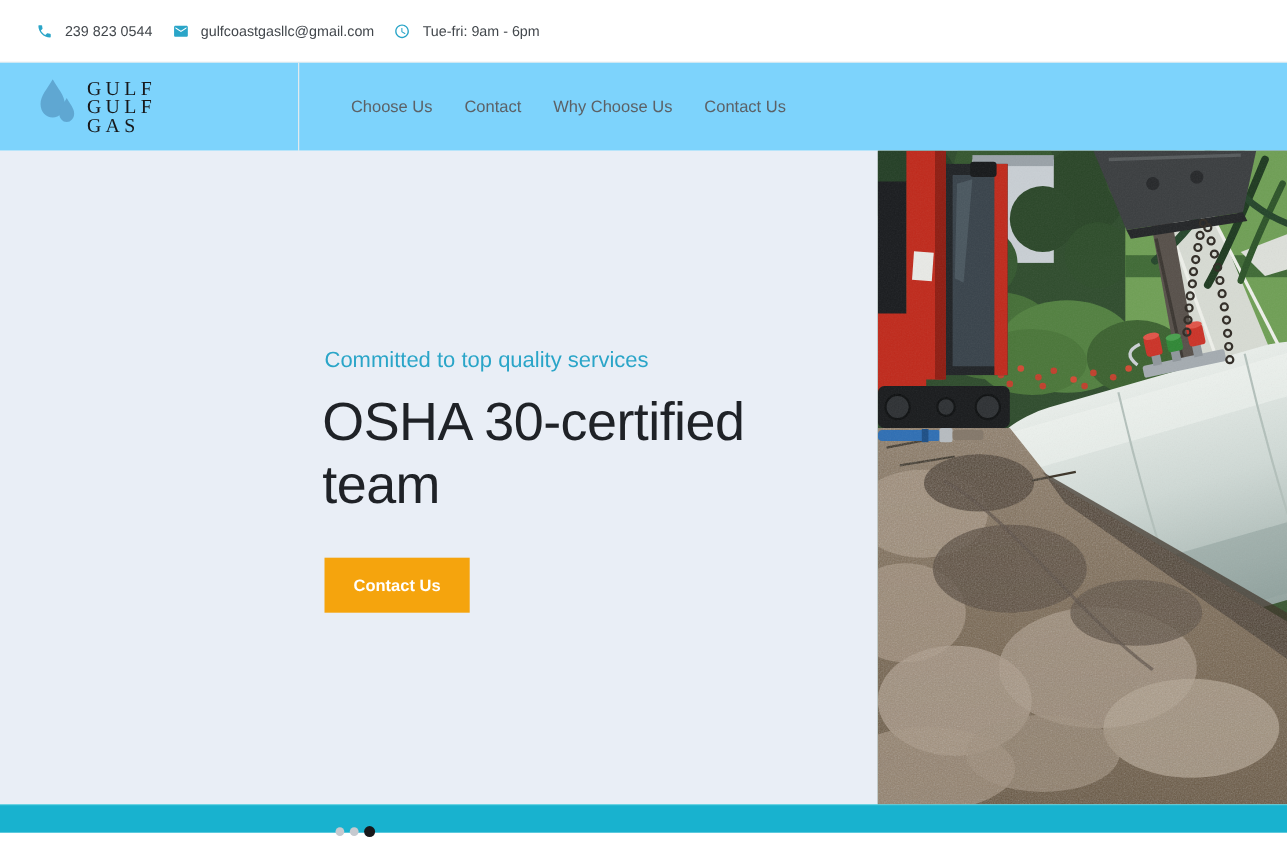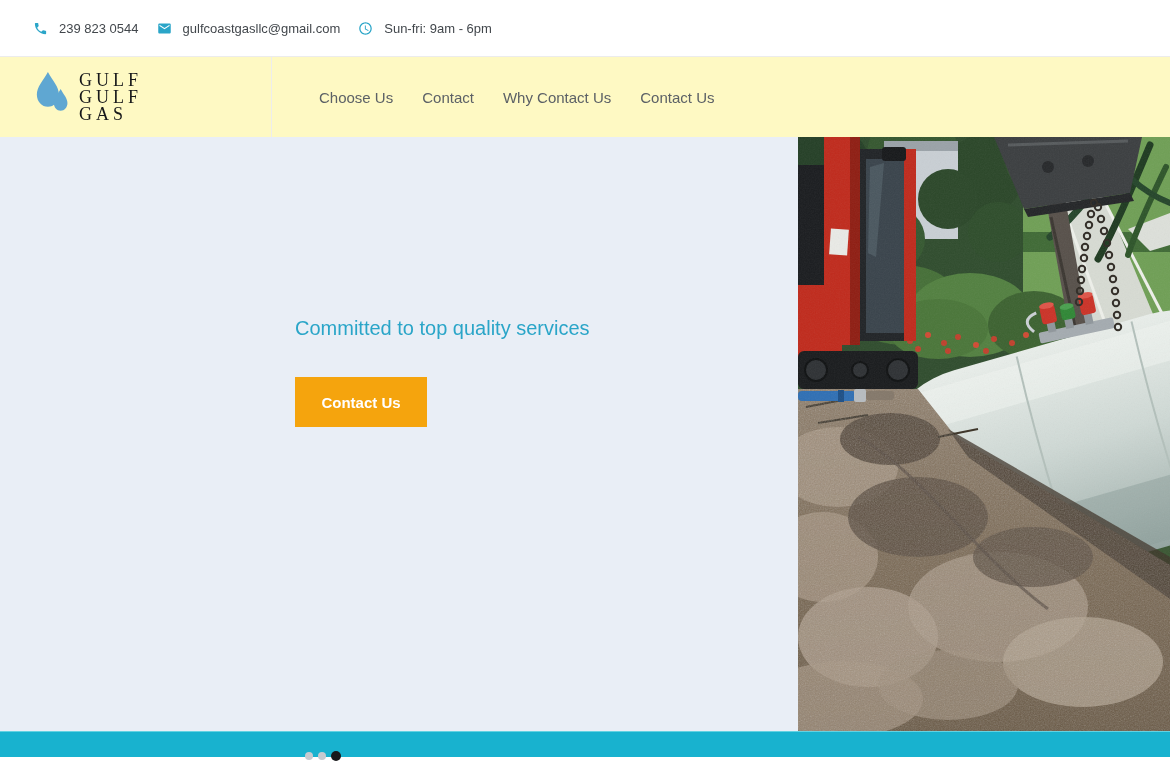--- a/index.html
+++ b/index.html
@@ -13,21 +13,21 @@
     height:57px;box-sizing:border-box;border-bottom:1px solid #ececec;
     display:flex;align-items:center;padding:0 33px;background:#fff;
   }
   .topbar-item{
     display:flex;gap:11px;margin-right:18px;
     font-size:13px;color:#42474c;text-decoration:none;
   }
   .topbar-item .ico{width:15px;height:15px;display:inline-flex;flex:0 0 auto;}
   .topbar-item .ico svg{width:100%;height:100%;}
   
-  .header{height:80px;background:#fef9c3;display:flex;align-items:stretch;}
+  .header{height:80px;background:#7dd3fc;display:flex;align-items:stretch;}
   .logo-block{
     width:272px;box-sizing:border-box;border-right:1px solid #ededed;
     display:flex;align-items:center;padding-left:36px;gap:9px;text-decoration:none;
   }
   .logo-mark{width:34px;height:50px;flex:0 0 auto;}
   .logo-text{
     font-family:"Liberation Serif", serif;font-size:18px;letter-spacing:4px;
     line-height:17px;color:#17181a;
   }
   .nav{display:flex;align-items:center;margin-left:47px;gap:29px;}
@@ -77,49 +77,50 @@
         </svg>
     </span>
     <span>gulfcoastgasllc@gmail.com</span>
   </a>
   <div class="topbar-item">
     <span class="ico">
       <svg viewBox="0 0 24 24" fill="#2aa5c8">
           <path d="M12 2C6.48 2 2 6.48 2 12s4.48 10 10 10 10-4.48 10-10S17.52 2 12 2zm0 18c-4.41 0-8-3.59-8-8s3.59-8 8-8 8 3.59 8 8-3.59 8-8 8zm.5-13H11v6l5.25 3.15.75-1.23-4.5-2.67V7z"></path>
         </svg>
     </span>
-    <span>Sun-fri: 9am - 6pm</span>
+    <span>Tue-fri: 9am - 6pm</span>
   </div>
 </div>
 
 <div class="header">
   <a class="logo-block">
     <span class="logo-mark">
       <svg viewBox="0 0 40 56">
         <path fill="#5fa7d2" d="M14 0C8.2 10.5 1 17.4 1 26.5 1 35 6.8 41 14 41s13-6 13-14.5C27 17.4 19.8 10.5 14 0z"></path>
         <path fill="#5fa7d2" d="M29 20c-3.6 6.6-8 10.9-8 16.6 0 5.3 3.6 9.1 8 9.1s8-3.8 8-9.1C37 30.9 32.6 26.6 29 20z"></path>
       </svg>
     </span>
     <span class="logo-text">
       <div>GULF</div>
       <div>GULF</div>
       <div>GAS</div>
     </span>
   </a>
   <nav class="nav">
     <a>Choose Us</a>
     <a>Contact</a>
-    <a>Why Contact Us</a>
+    <a>Why Choose Us</a>
     <a>Contact Us</a>
   </nav>
 </div>
 
 <div class="hero">
   <div class="hero-content">
     <p class="kicker">Committed to top quality services</p>
+    <h1>OSHA 30-certified team</h1>
     <button class="cta">Contact Us</button>
   </div>
 
   <div class="dots">
     <span class="dot"></span>
     <span class="dot"></span>
     <span class="dot active"></span>
   </div>
 
   <div class="hero-photo">

